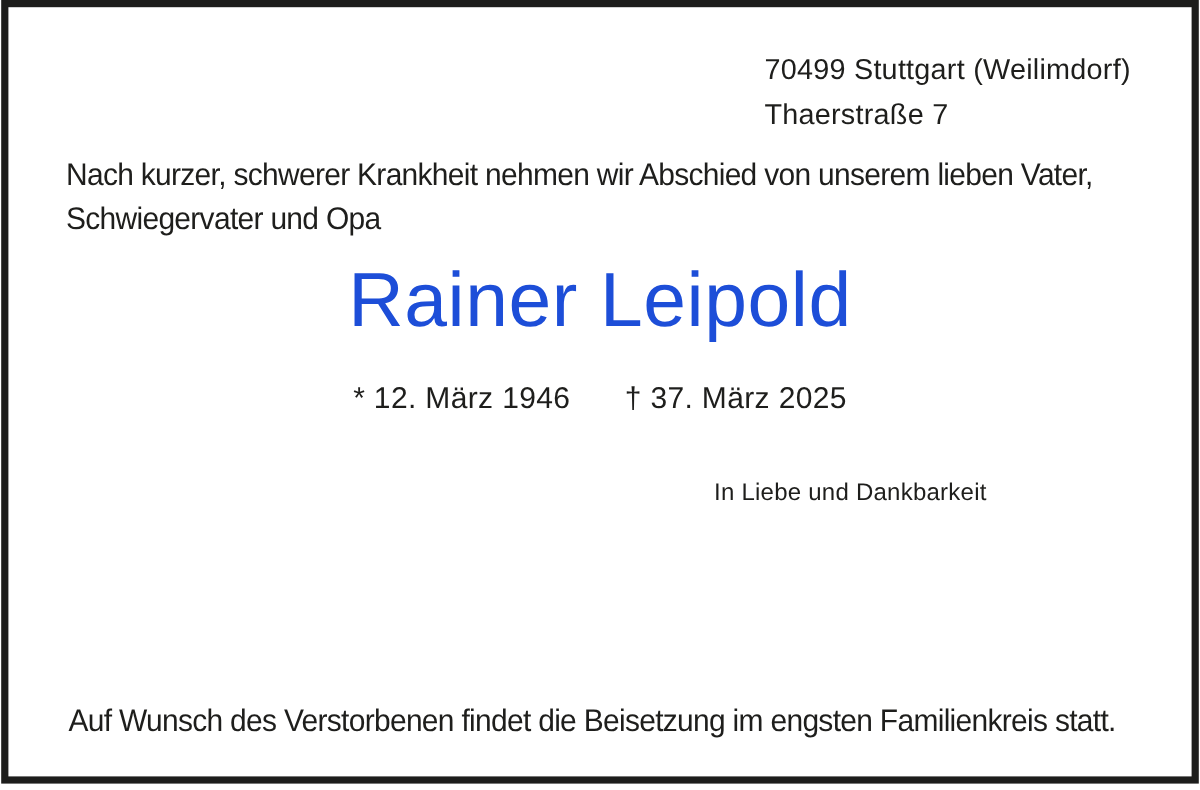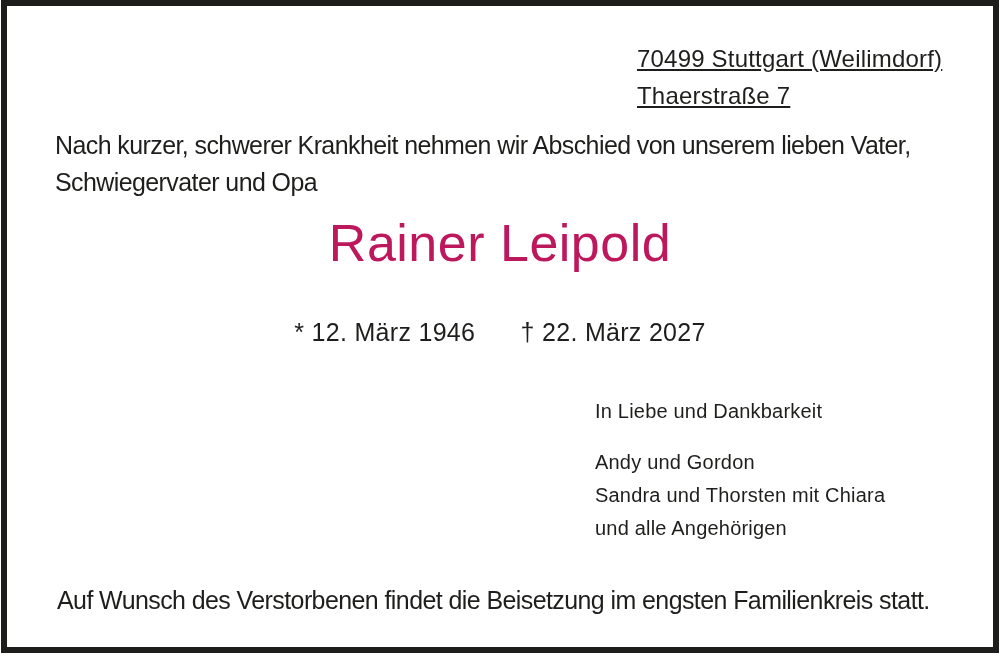--- a/index.html
+++ b/index.html
@@ -25,42 +25,41 @@
     box-sizing: border-box;
     pointer-events: none;
   }
   .address {
     position: absolute;
     left: 637px;
     top: 40px;
     font-size: 24px;
     line-height: 37px;
     letter-spacing: 0.2px;
-    text-decoration: underline;
   }
   .intro {
     position: absolute;
     left: 55px;
     top: 127px;
     font-size: 26px;
     line-height: 37px;
     letter-spacing: -0.6px;
     transform: scaleX(0.96);
     transform-origin: left top;
     white-space: nowrap;
   }
   .deceased-name {
     position: absolute;
     left: 0;
     top: 213px;
     width: 100%;
     text-align: center;
-    font-size: 52px;
+    font-size: 64px;
     letter-spacing: 0.5px;
-    color: #be185d;
+    color: #1d4ed8;
   }
   .dates {
     position: absolute;
     left: 0;
     top: 318px;
     width: 100%;
     text-align: center;
     font-size: 25px;
     letter-spacing: 0.3px;
   }
@@ -104,25 +103,20 @@
 
 <div class="intro">
   <div>Nach kurzer, schwerer Krankheit nehmen wir Abschied von unserem lieben Vater,</div>
   <div>Schwiegervater und Opa</div>
 </div>
 
 <div class="deceased-name">Rainer Leipold</div>
 
 <div class="dates">
   <span class="birth-date">* 12. März 1946</span>
-  <span class="death-date">† 22. März 2027</span>
+  <span class="death-date">† 37. März 2025</span>
 </div>
 
 <div class="family-block">
   <p class="farewell">In Liebe und Dankbarkeit</p>
-  <div class="mourners">
-    <div>Andy und Gordon</div>
-    <div>Sandra und Thorsten mit Chiara</div>
-    <div>und alle Angehörigen</div>
-  </div>
 </div>
 
 <div class="footer-line">Auf Wunsch des Verstorbenen findet die Beisetzung im engsten Familienkreis statt.</div>
 
 </body></html>

